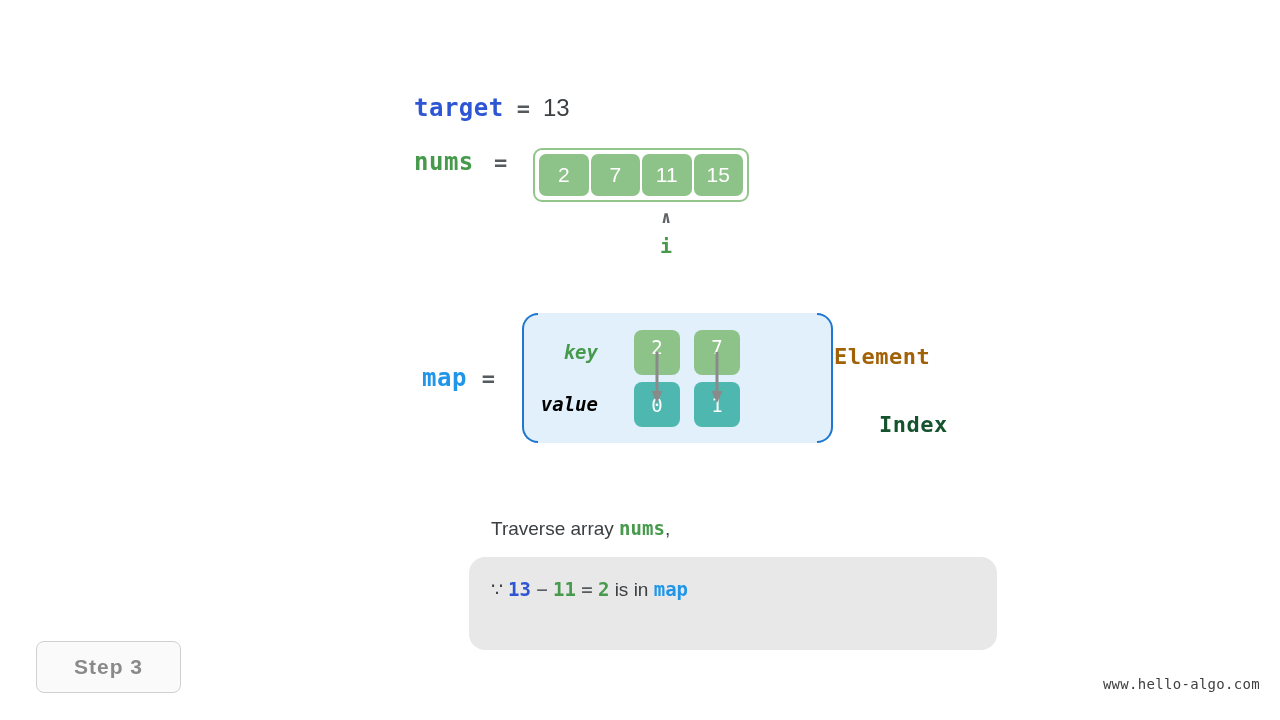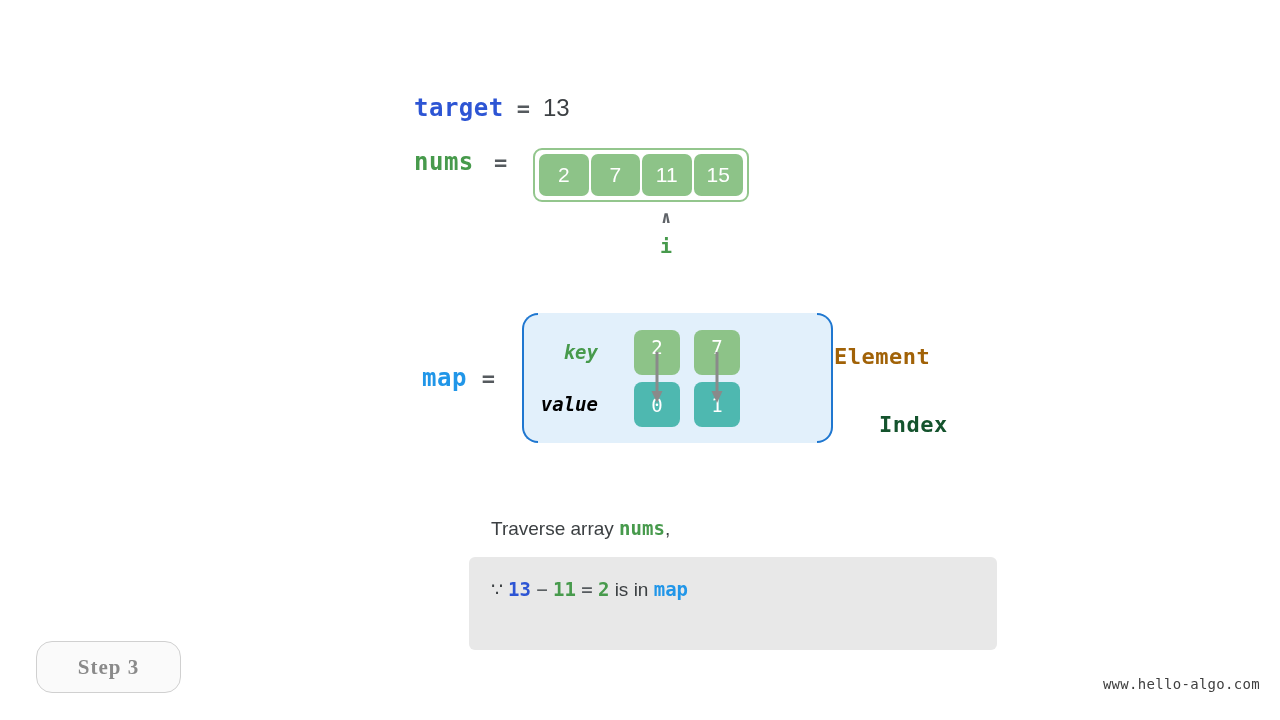--- a/index.html
+++ b/index.html
@@ -221,21 +221,21 @@
     color: #479a4c;
   }
 
   #note-box {
     position: absolute;
     left: 469px;
     top: 557px;
     width: 528px;
     height: 93px;
     background: #e8e8e8;
-    border-radius: 6px;
+    border-radius: 16px;
     padding: 14px 22px 0 22px;
   }
   .note-line {
     font-size: 19px;
     color: #3c4043;
     white-space: nowrap;
     line-height: 36px;
   }
   .note-line .sym {
     font-family: "DejaVu Sans", sans-serif;
@@ -267,26 +267,26 @@
   }
 
   
   #step-badge {
     position: absolute;
     left: 36px;
     top: 641px;
     width: 145px;
     height: 52px;
     border: 1px solid #d0d0d0;
-    border-radius: 16px;
+    border-radius: 8px;
     background: #fafafa;
     display: flex;
     align-items: center;
     justify-content: center;
-    font-family: Liberation Serif, serif;
+    font-family: Liberation Sans, sans-serif;
     font-size: 21px;
     font-weight: 700;
     color: #8a8a8a;
     letter-spacing: 1px;
   }
   #watermark {
     position: absolute;
     right: 20px;
     top: 676px;
     font-family: "DejaVu Sans Mono", "Liberation Mono", monospace;

